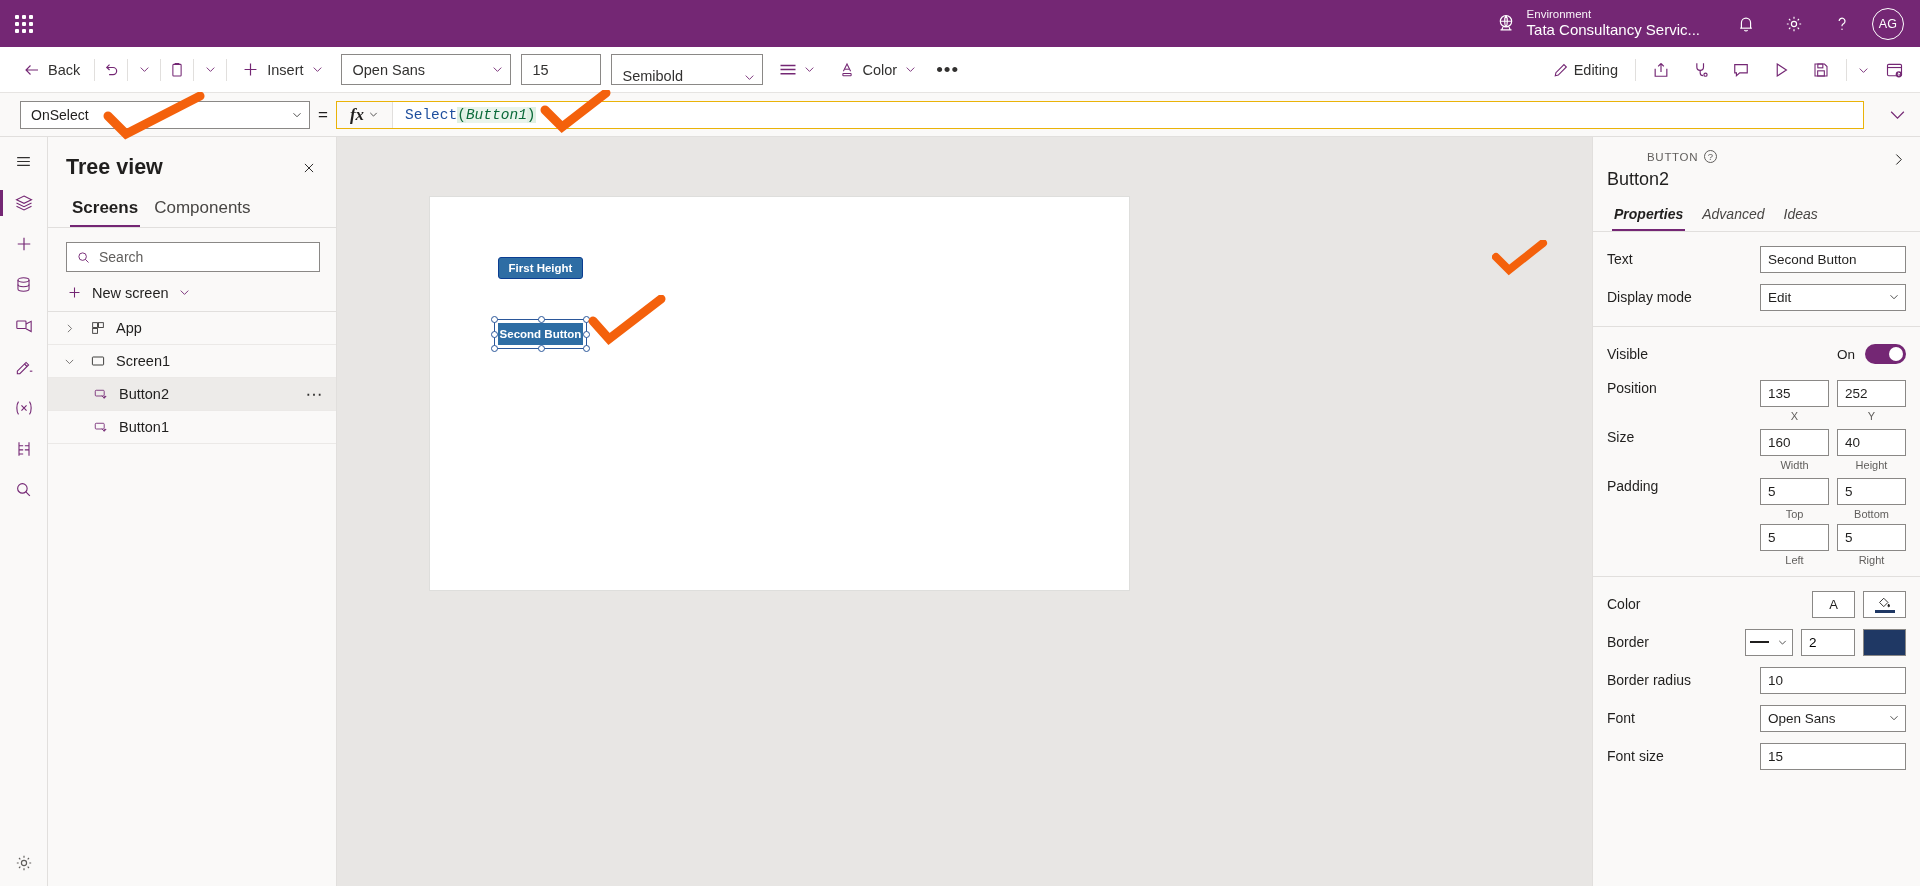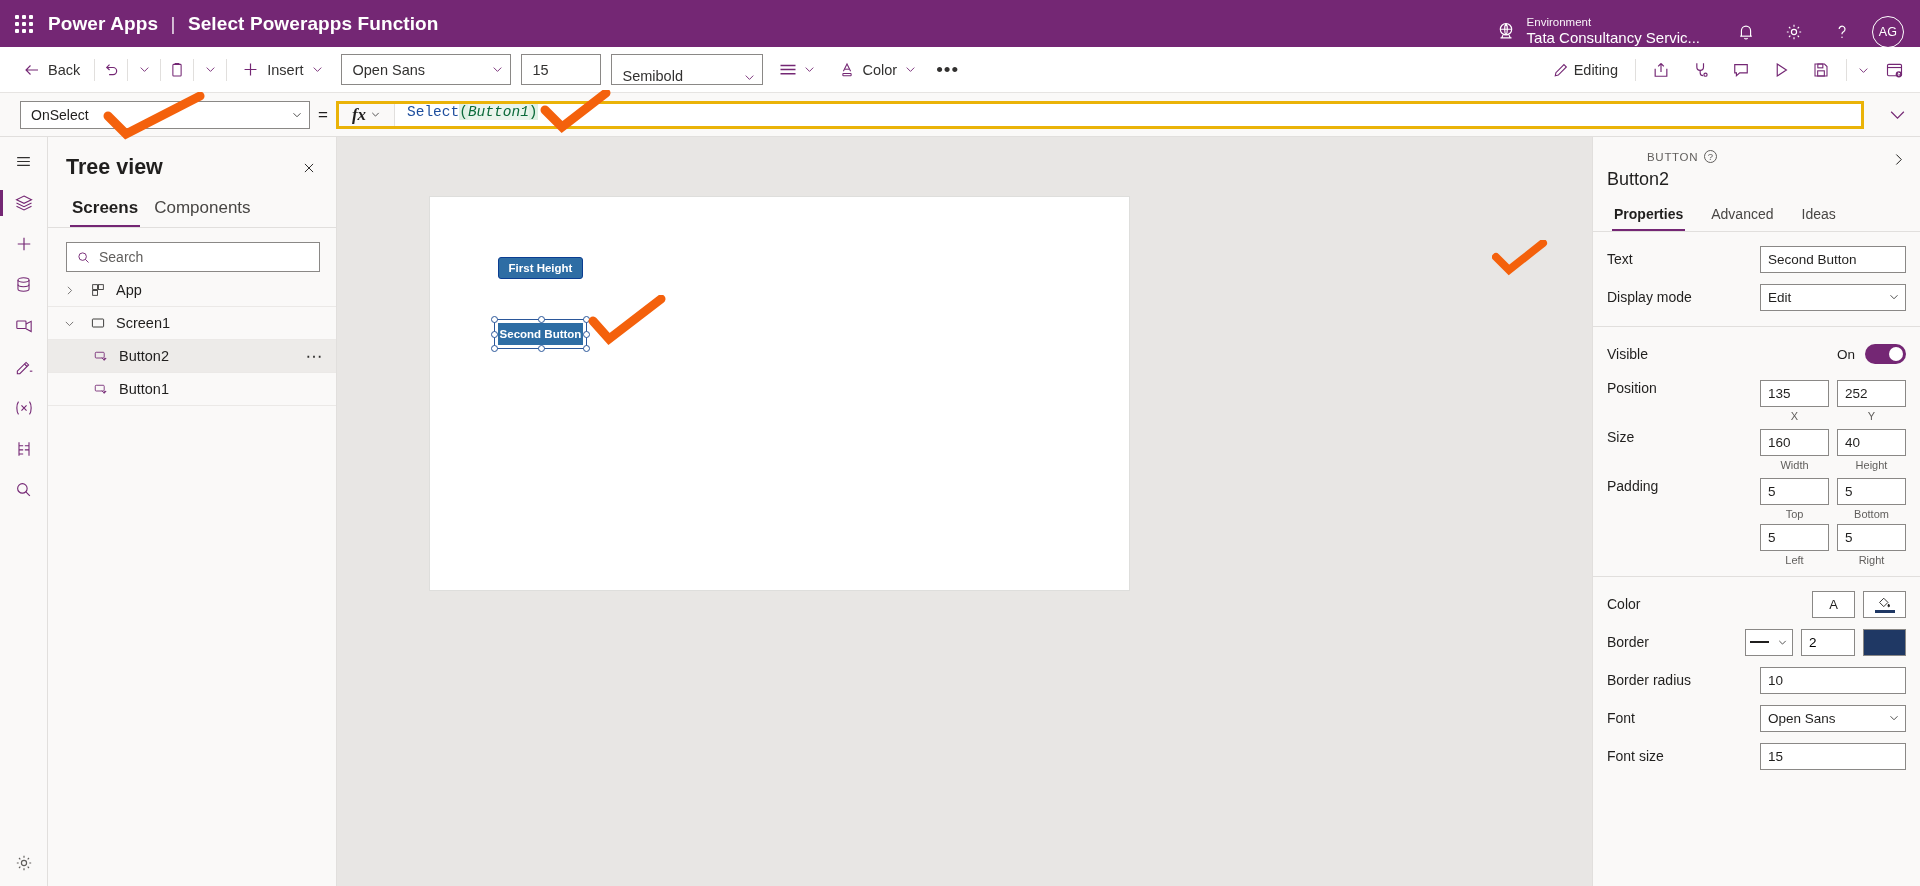--- a/index.html
+++ b/index.html
@@ -14,21 +14,21 @@
   .topbar {
     height: 47px; background: #742774; display: flex; align-items: center;
     color: #fff; position: relative;
   }
   .waffle { width: 48px; display: flex; align-items: center; justify-content: center; cursor: pointer; }
   .waffle-grid { display: grid; grid-template-columns: repeat(3, 4px); grid-template-rows: repeat(3, 4px); gap: 3px; }
   .waffle-grid i { width: 4px; height: 4px; background: #fff; border-radius: 1px; display: block; }
   .brand { font-size: 19px; font-weight: bold; letter-spacing: .1px; white-space: nowrap; }
   .brand .sep { font-weight: normal; margin: 0 7px; opacity: .85; }
   .brand .sub { font-weight: bold; }
-  .topbar-right { position: absolute; right: 0; top: 8px; height: 47px; display: flex; align-items: center; }
+  .topbar-right { position: absolute; right: 0; top: 0; height: 47px; display: flex; align-items: center; }
   .env { display: flex; align-items: center; gap: 10px; margin-right: 22px; }
   .env-icon { width: 22px; height: 22px; }
   .env-text { line-height: 1.25; }
   .env-label { font-size: 11.5px; opacity: .95; }
   .env-name { font-size: 15px; }
   .tb-icon { width: 48px; height: 47px; display: flex; align-items: center; justify-content: center; cursor: pointer; }
   .avatar {
     width: 32px; height: 32px; border-radius: 50%; border: 1.3px solid #fff;
     display: flex; align-items: center; justify-content: center;
     font-size: 12.5px; margin: 0 16px 0 6px; cursor: pointer; letter-spacing: .3px;
@@ -65,21 +65,21 @@
   .fxbar {
     height: 44px; background: #faf9f8; display: flex; align-items: center;
     border-bottom: 1px solid #e1dfdd; padding-left: 20px; position: relative;
   }
   .prop-combo {
     width: 290px; height: 28px; border: 1px solid #8a8886; background: #fff;
     display: flex; align-items: center; padding: 0 6px 0 10px; font-size: 14px; color: #201f1e; cursor: pointer;
   }
   .prop-combo span.val { flex: 1; }
   .eq { width: 26px; text-align: center; font-size: 17px; color: #201f1e; }
-  .fx-wrap { flex: 1; display: flex; height: 28px; border: 3px solid #eab308; background: #fff; margin-right: 10px; }
+  .fx-wrap { flex: 1; display: flex; align-items: center; height: 28px; border: 1px solid #eab308; background: #fff; margin-right: 10px; }
   .fx-btn {
     width: 56px; height: 100%; display: flex; align-items: center; justify-content: center; gap: 4px;
     border-right: 1px solid #e1dfdd; cursor: pointer; background: #faf9f8;
   }
   .fx-btn .fx-gly { font-family: "Liberation Serif", serif; font-style: italic; font-size: 17px; color: #201f1e; font-weight: bold; }
   .formula {
     flex: 1; padding-left: 12px; font-family: "Liberation Mono", monospace; font-size: 14.5px; white-space: pre;
   }
   .tok-fn { color: #1f4f9e; }
   .tok-paren { color: #0b6a3a; background: #dff0e4; }
@@ -149,21 +149,21 @@
   
   .props { width: 328px; background: #faf9f8; border-left: 1px solid #e1dfdd; display: flex; flex-direction: column; }
   .props-hdr { padding: 13px 14px 0 14px; position: relative; }
   .props-kind { font-size: 11.5px; color: #605e5c; letter-spacing: .7px; display: flex; align-items: center; gap: 6px; margin-left: 40px; }
   .q-badge {
     width: 13px; height: 13px; border-radius: 50%; border: 1px solid #605e5c;
     font-size: 9.5px; display: inline-flex; align-items: center; justify-content: center; color: #605e5c; cursor: pointer;
   }
   .props-name { font-size: 18px; color: #201f1e; margin-top: 6px; }
   .props-collapse { position: absolute; right: 10px; top: 10px; width: 24px; height: 24px; display:flex; align-items:center; justify-content:center; cursor:pointer; color:#201f1e; }
-  .props-tabs { display: flex; gap: 14px; padding: 12px 14px 0 14px; border-bottom: 1px solid #e1dfdd; }
+  .props-tabs { display: flex; gap: 5px; padding: 12px 14px 0 14px; border-bottom: 1px solid #e1dfdd; font-style: italic; }
   .ptab { font-size: 14px; color: #484644; padding: 4px 7px 9px 7px; cursor: pointer; position: relative; }
   .ptab.active { color: #201f1e; font-weight: bold; }
   .ptab.active::after { content:''; position:absolute; left:5px; right:5px; bottom:0; height:2.4px; background:#742774; }
   .p-group { padding: 8px 14px 10px 14px; border-bottom: 1px solid #e1dfdd; }
   .p-row { display: flex; align-items: center; min-height: 38px; }
   .p-label { font-size: 14px; color: #201f1e; flex: 1; }
   .p-input {
     height: 27px; border: 1px solid #8a8886; background: #fff; font-size: 13.5px; color: #201f1e;
     display: flex; align-items: center; padding: 0 7px; width: 146px;
   }
@@ -203,25 +203,20 @@
         <i></i>
         <i></i>
         <i></i>
         <i></i>
         <i></i>
         <i></i>
         <i></i>
         <i></i>
     </div>
   </div>
-  <div class="brand">
-    <span>Power Apps</span>
-    <span class="sep">|</span>
-    <span class="sub">Select Powerapps Function</span>
-  </div>
 
   <div class="topbar-right">
     <div class="env">
       <svg class="env-icon" viewBox="0 0 24 24" fill="none" stroke="#fff" stroke-width="1.3">
         <ellipse cx="12" cy="9" rx="6.2" ry="6.2"></ellipse>
         <path d="M5.8 9h12.4M12 2.8c1.9 2 1.9 10.4 0 12.4M12 2.8c-1.9 2-1.9 10.4 0 12.4"></path>
         <path d="M6 18.5h12M8.6 15.4l-1.2 3.1M15.4 15.4l1.2 3.1"></path>
       </svg>
       <div class="env-text">
         <div class="env-label">Environment</div>
@@ -503,20 +498,29 @@
       <div class="tab">Components</div>
     </div>
     <div class="search-zone">
       <div class="searchbox">
         <svg width="15" height="15" viewBox="0 0 24 24" fill="none" stroke="#742774" stroke-width="1.5">
           <circle cx="10.6" cy="10.6" r="6"></circle>
             <path d="M15 15l5 5"></path>
         </svg>
         <input placeholder="Search" style="">
       </div>
+    </div>
+    <div class="newscreen">
+      <svg width="17" height="17" viewBox="0 0 24 24" fill="none" stroke="#742774" stroke-width="1.5">
+          <path d="M12 5v14M5 12h14"></path>
+        </svg>
+      <span>New screen</span>
+      <svg width="13" height="13" viewBox="0 0 24 24" fill="none" stroke="#742774" stroke-width="1.7">
+          <path d="M5 8.5l7 7 7-7"></path>
+        </svg>
     </div>
 
     <div class="tnode" style="padding-left:10px">
       <span class="tw">
         <svg width="11" height="11" viewBox="0 0 24 24" fill="none" stroke="#605e5c" stroke-width="1.8">
             <path d="M8.5 4l8 8-8 8"></path>
           </svg>
       </span>
       <span class="ti">
         <svg width="16" height="16" viewBox="0 0 24 24" fill="none" stroke="#323130" stroke-width="1.3">

